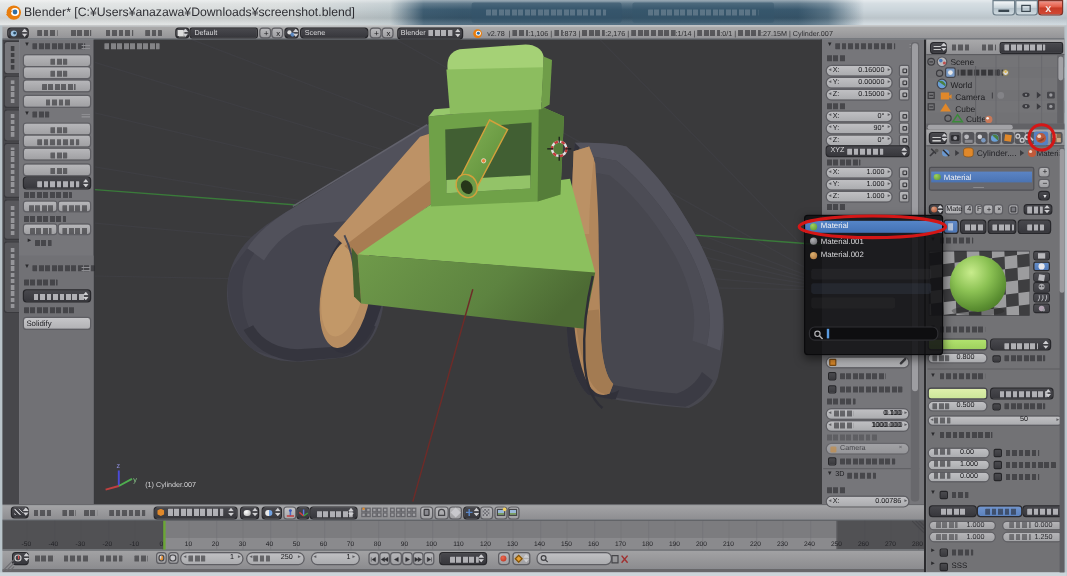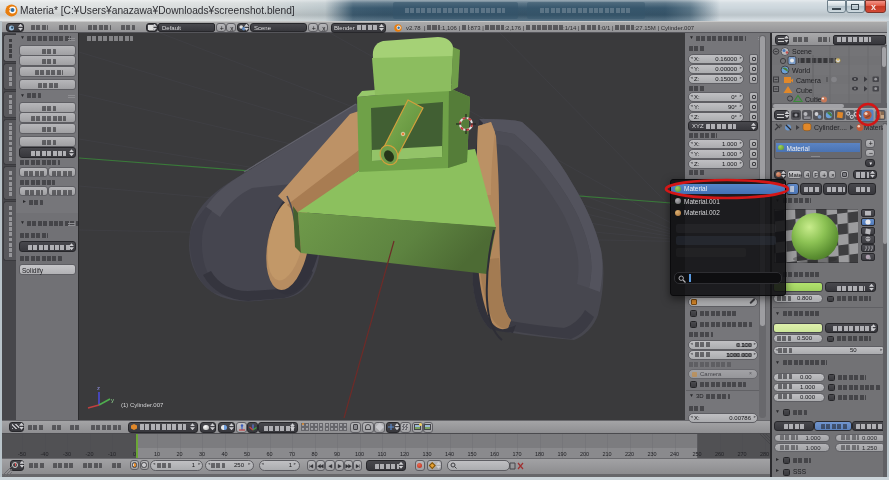--- a/index.html
+++ b/index.html
@@ -19,21 +19,21 @@
 <div style="left:393px;top:2px;width:125px;height:17px;background:#35556a88;border-radius:2px"></div>
 <div style="left:527px;top:2px;width:118px;height:17px;background:#36566b77;border-radius:2px"></div>
 <div class="jw" style="left:405px;top:8px;width:100px;height:4.5px;opacity:0.32;"></div>
 <div class="jw" style="left:540px;top:8px;width:92px;height:4.5px;opacity:0.32;"></div>
 <svg style="left:5px;top:4px;width:13px;height:13px;position:absolute" viewBox="0 0 13 13">
       <circle cx="6.5" cy="6.5" r="6" fill="#e87d0d"></circle>
       <circle cx="7.5" cy="6" r="3.4" fill="#fff"></circle>
       <circle cx="7.5" cy="6" r="2" fill="#2f6ea3"></circle>
       <path d="M0 8 L6 4 2 10 Z" fill="#e87d0d"></path>
     </svg>
-<div class="tx" style="left:20px;top:5px;font-size:10.2px;color:#2e2e33;">Materia* [C:¥Users¥anazawa¥Downloads¥screenshot.blend]</div>
+<div class="tx" style="left:20px;top:5px;font-size:10.2px;color:#2e2e33;">Blender* [C:¥Users¥anazawa¥Downloads¥screenshot.blend]</div>
 <div style="left:827px;top:0;width:19px;height:13px;background:linear-gradient(#f5f8fa,#c9d4da 50%,#b4c2ca 50%,#cfdae0);border:1px solid #6e7f8a;border-radius:0 0 3px 3px"></div>
 <div style="left:846px;top:0;width:19px;height:13px;background:linear-gradient(#f5f8fa,#c9d4da 50%,#b4c2ca 50%,#cfdae0);border:1px solid #6e7f8a;border-radius:0 0 3px 3px"></div>
 <div style="left:865px;top:0;width:21px;height:13px;background:linear-gradient(#f29387,#e25a45 45%,#c63a26 50%,#d24935);border:1px solid #7e3328;border-radius:0 0 3px 3px"></div>
 <div style="left:832px;top:8px;width:9px;height:2px;background:#3a4750"></div>
 <div style="left:851px;top:4px;width:8px;height:6px;border:1.5px solid #3a4750;background:transparent"></div>
 <div class="tx" style="left:871px;top:2px;font-size:9px;color:#f3e9e7;font-weight:bold">x</div>
 <div style="left:2px;top:21px;width:885px;height:12px;background:linear-gradient(#ababab,#949497);border-top:1px solid #c8c8c8;border-bottom:1px solid #55555a"></div>
 <div style="left:2px;top:33px;width:14px;height:387px;background:#47474b"></div>
 <div style="left:16px;top:33px;width:63px;height:387px;background:#76767a"></div>
 <div style="left:79px;top:33px;width:606px;height:387px;background:#3a3a3c"></div>

